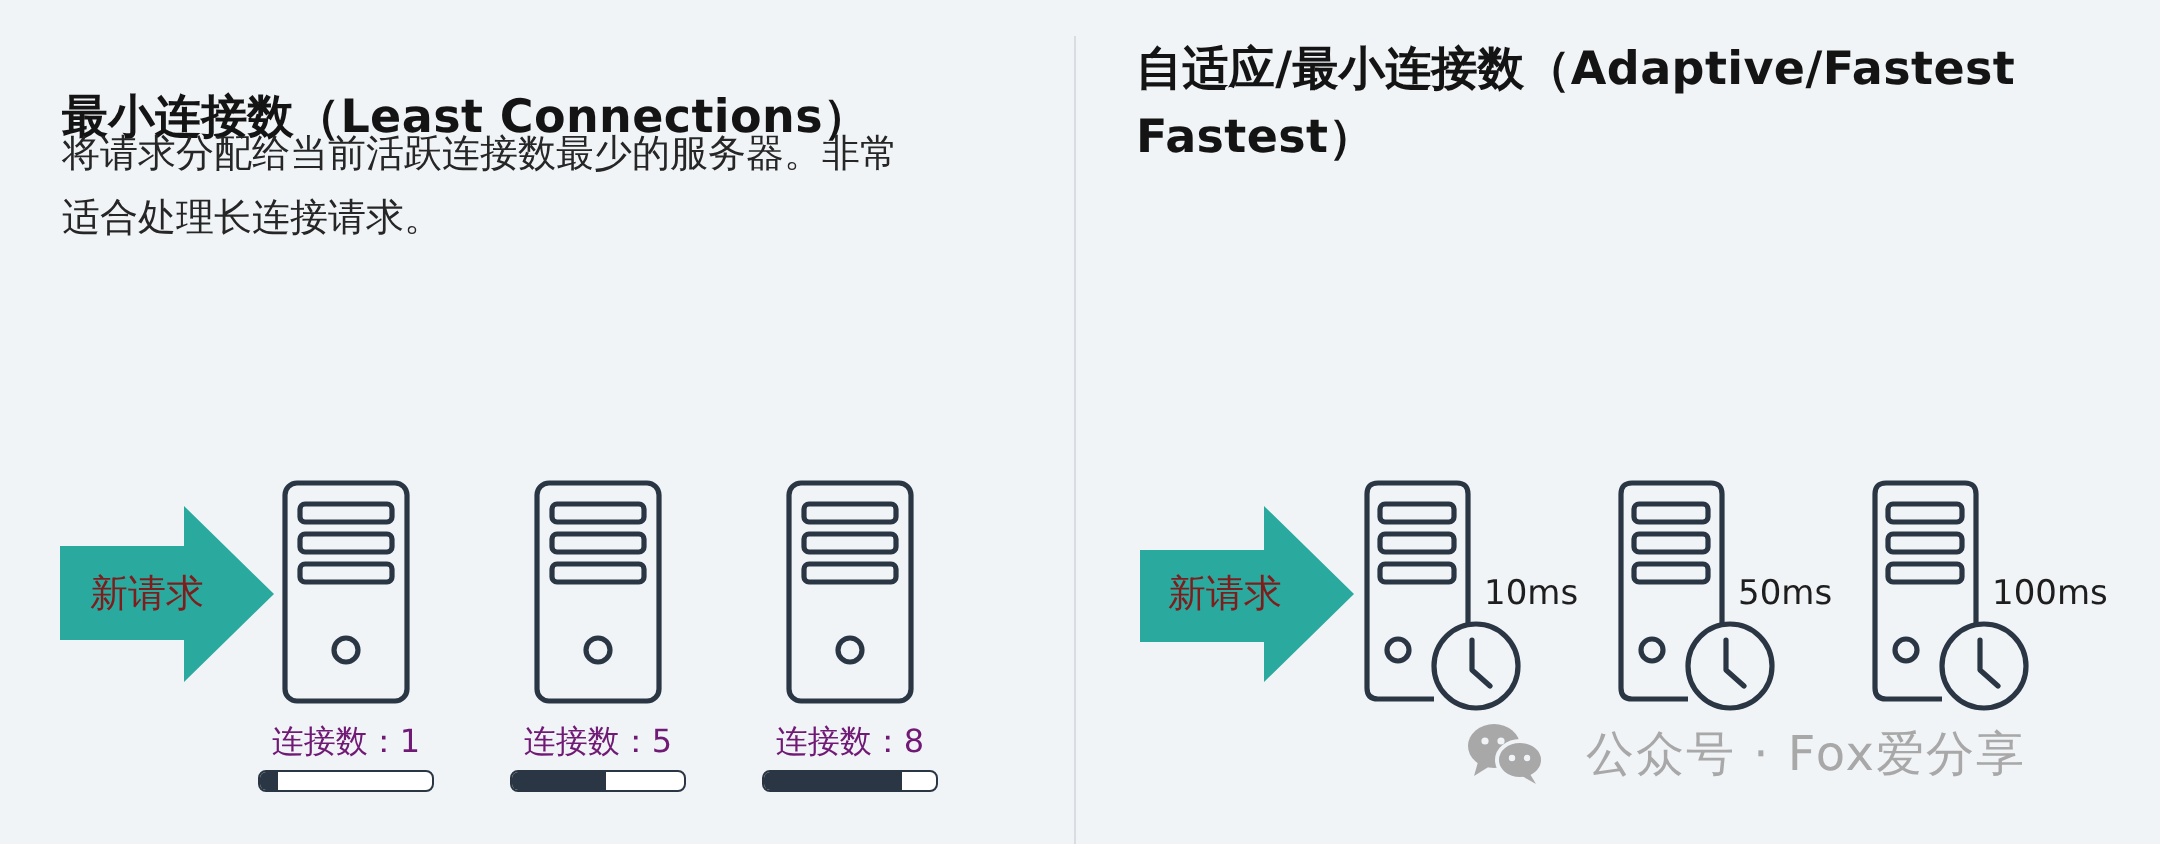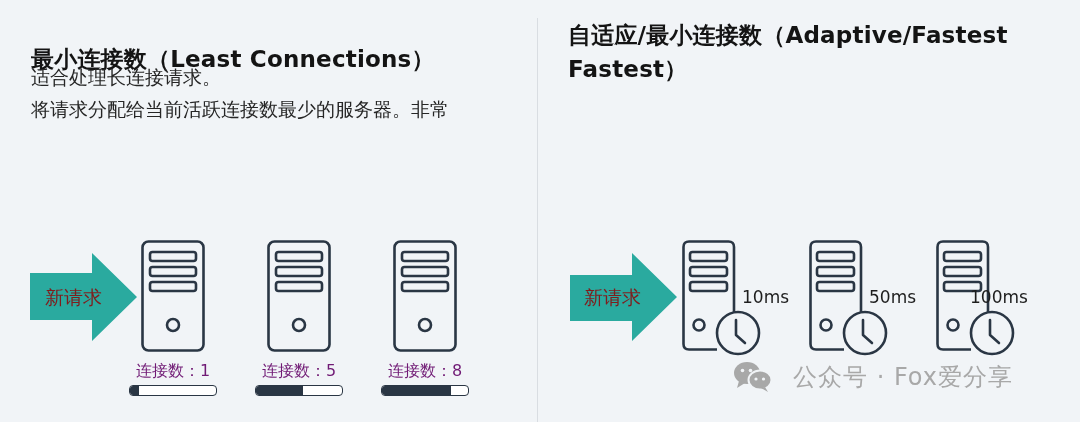--- a/index.html
+++ b/index.html
@@ -50,22 +50,22 @@
   .wm-text {
     font-size: 24px; color: #a8a8a8; margin-left: 20px; letter-spacing: 1px; white-space: nowrap;
   }
 </style>
 </head>
 <body>
 
 <div class="panel panel-left">
   <div class="title" style="left:31px; top:18px;margin-top:24px;">最小连接数（Least Connections）</div>
   <div class="desc" style="left:31px; top:61px;">
+    <div>将请求分配给当前活跃连接数最少的服务器。非常</div>
     <div>适合处理长连接请求。</div>
-    <div>将请求分配给当前活跃连接数最少的服务器。非常</div>
   </div>
 
   <svg class="arrow" style="left:30px; top:253px;" width="108" height="88" viewBox="0 0 108 88">
     <polygon points="0,20 62,20 62,0 107,44 62,88 62,67 0,67" fill="#2aaa9f"></polygon>
   </svg>
   <div class="arrow-label" style="left:45px; top:285px;">新请求</div>
 
   <svg class="server" style="left:141px; top:240px;" width="64" height="112" viewBox="0 0 64 112">
     <rect x="1.5" y="1.5" width="61" height="109" rx="6" fill="none" stroke="#2a3644" stroke-width="2.6"></rect>
     <rect x="9" y="12" width="46" height="9" rx="2.5" fill="none" stroke="#2a3644" stroke-width="2.6"></rect>
@@ -140,21 +140,21 @@
 
   <svg class="server" style="left:398px; top:240px;" width="82" height="118" viewBox="0 0 82 118">
     <path d="M 52 74 L 52 7 Q 52 1.5 46.5 1.5 L 7 1.5 Q 1.5 1.5 1.5 7 L 1.5 104 Q 1.5 109.5 7 109.5 L 35 109.5" fill="none" stroke="#2a3644" stroke-width="2.6"></path>
     <rect x="8" y="12" width="37" height="9" rx="2.5" fill="none" stroke="#2a3644" stroke-width="2.6"></rect>
     <rect x="8" y="27" width="37" height="9" rx="2.5" fill="none" stroke="#2a3644" stroke-width="2.6"></rect>
     <rect x="8" y="42" width="37" height="9" rx="2.5" fill="none" stroke="#2a3644" stroke-width="2.6"></rect>
     <circle cx="17" cy="85" r="5.5" fill="none" stroke="#2a3644" stroke-width="2.6"></circle>
     <circle cx="56" cy="93" r="21" fill="#f1f4f7" stroke="#2a3644" stroke-width="2.6"></circle>
     <polyline points="54,80 54,95 63,103" fill="none" stroke="#2a3644" stroke-width="2.6" stroke-linecap="round" stroke-linejoin="round"></polyline>
   </svg>
-  <div class="latency" style="left:432px; top:287px;">100ms</div>
+  <div class="latency" style="left:458px; top:287px;">100ms</div>
 </div>
 
 <div class="watermark">
   <svg width="40" height="32" viewBox="0 0 40 32">
     <ellipse cx="14" cy="12" rx="13" ry="11" fill="#a8a8a8"></ellipse>
     <polygon points="6,20 4,27 12,22" fill="#a8a8a8"></polygon>
     <ellipse cx="27" cy="19" rx="11.5" ry="9.5" fill="#a8a8a8" stroke="#f1f4f7" stroke-width="2"></ellipse>
     <polygon points="32,26 35,31 28,27" fill="#a8a8a8"></polygon>
     <circle cx="9.5" cy="9.5" r="1.8" fill="#f1f4f7"></circle>
     <circle cx="17.5" cy="9.5" r="1.8" fill="#f1f4f7"></circle>

